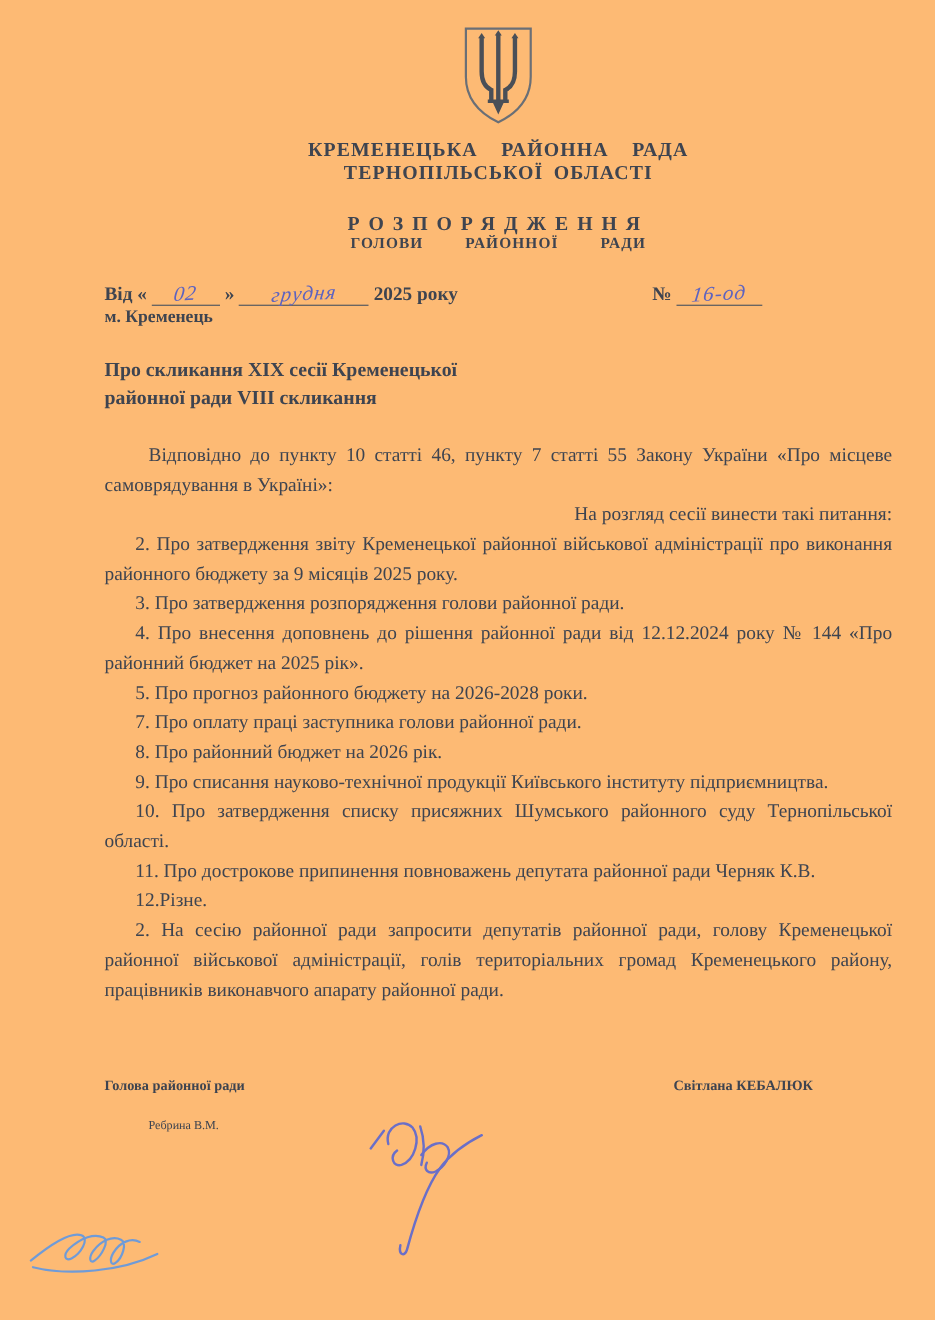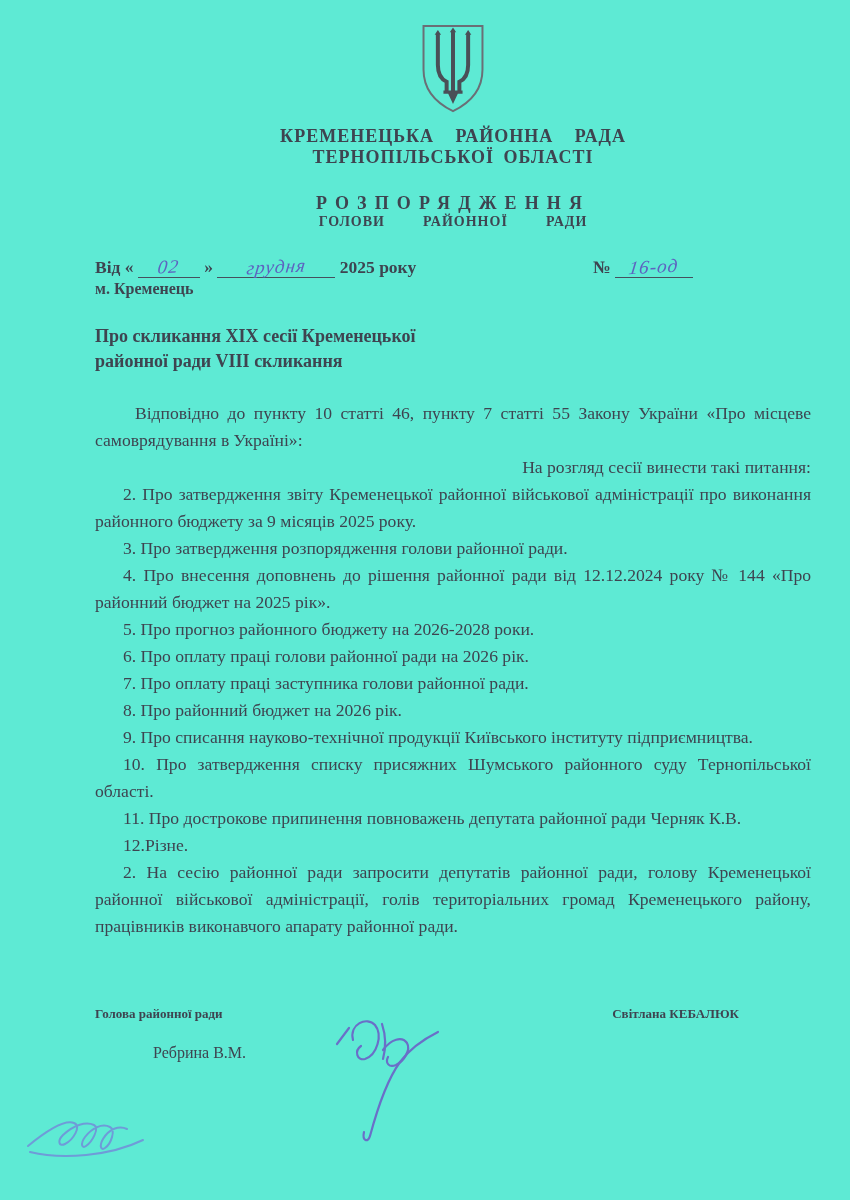--- a/index.html
+++ b/index.html
@@ -1,19 +1,19 @@
 <!DOCTYPE html>
 <html lang="uk"><head>
 <meta charset="utf-8">
 <style>
   html,body{margin:0;padding:0;background:#ffffff;}
   .page{
     position:relative;
     width:850px;height:1200px;
-    background:#5eead4;
+    background:#fdba74;
     overflow:hidden;
     font-family:"Liberation Serif","DejaVu Serif",serif;
     color:#3e4450;
   }
   .content{
     position:absolute;left:95px;top:0;width:716px;
   }
   
   .emblem-wrap{display:flex;justify-content:center;margin-top:22px;}
   
@@ -61,21 +61,21 @@
   .body-text{margin-top:26px;font-size:17.6px;line-height:27px;text-align:justify;}
   .body-text p{margin:0;text-indent:28px;}
   .body-text p.p-first{text-indent:40px;}
   .body-text p.p-ask{text-indent:56px;text-align:right;}
   .body-text p.p-hang{padding-left:64px;text-indent:-36px;}
   
   .sign-row{
     margin-top:66px;display:flex;justify-content:space-between;
     font-weight:bold;font-size:13px;padding-right:72px;
   }
-  .official-1{margin-top:22px;margin-left:58px;font-size:16px;}
+  .official-1{margin-top:22px;margin-left:40px;font-size:11px;}
   .sig-center{position:absolute;left:325px;top:1012px;pointer-events:none;}
   .sig-left{position:absolute;left:22px;top:1100px;pointer-events:none;}
   svg{display:block;}
 </style>
 </head>
 <body>
 
 <div class="page">
   <div class="content">
 
@@ -120,21 +120,20 @@
       <div>районної ради VIII скликання</div>
     </div>
 
     <div class="body-text">
       <p class="p-first">Відповідно до пункту 10 статті 46, пункту 7 статті 55 Закону України «Про місцеве самоврядування в Україні»:</p>
       <p class="p-ask">На розгляд сесії винести такі питання:</p>
       <p>2. Про затвердження  звіту Кременецької районної військової адміністрації про виконання районного бюджету за 9 місяців  2025 року.</p>
       <p>3. Про затвердження розпорядження голови районної ради.</p>
       <p>4. Про внесення доповнень до рішення районної ради від 12.12.2024 року № 144  «Про районний бюджет на 2025 рік».</p>
       <p>5. Про прогноз районного бюджету на 2026-2028 роки.</p>
-      <p>6. Про оплату праці голови районної ради на 2026 рік.</p>
       <p>7. Про оплату праці заступника голови районної ради.</p>
       <p>8. Про районний бюджет на 2026 рік.</p>
       <p class="p-hang">9. Про списання науково-технічної продукції Київського інституту підприємництва.</p>
       <p>10. Про затвердження списку присяжних  Шумського  районного суду Тернопільської області.</p>
       <p>11. Про дострокове припинення повноважень депутата районної ради Черняк К.В.</p>
       <p>12.Різне.</p>
       <p>2. На сесію районної ради запросити депутатів районної ради, голову Кременецької районної військової адміністрації,  голів територіальних громад Кременецького району,  працівників виконавчого апарату районної ради.</p>
     </div>
 
     <div class="sign-row">

